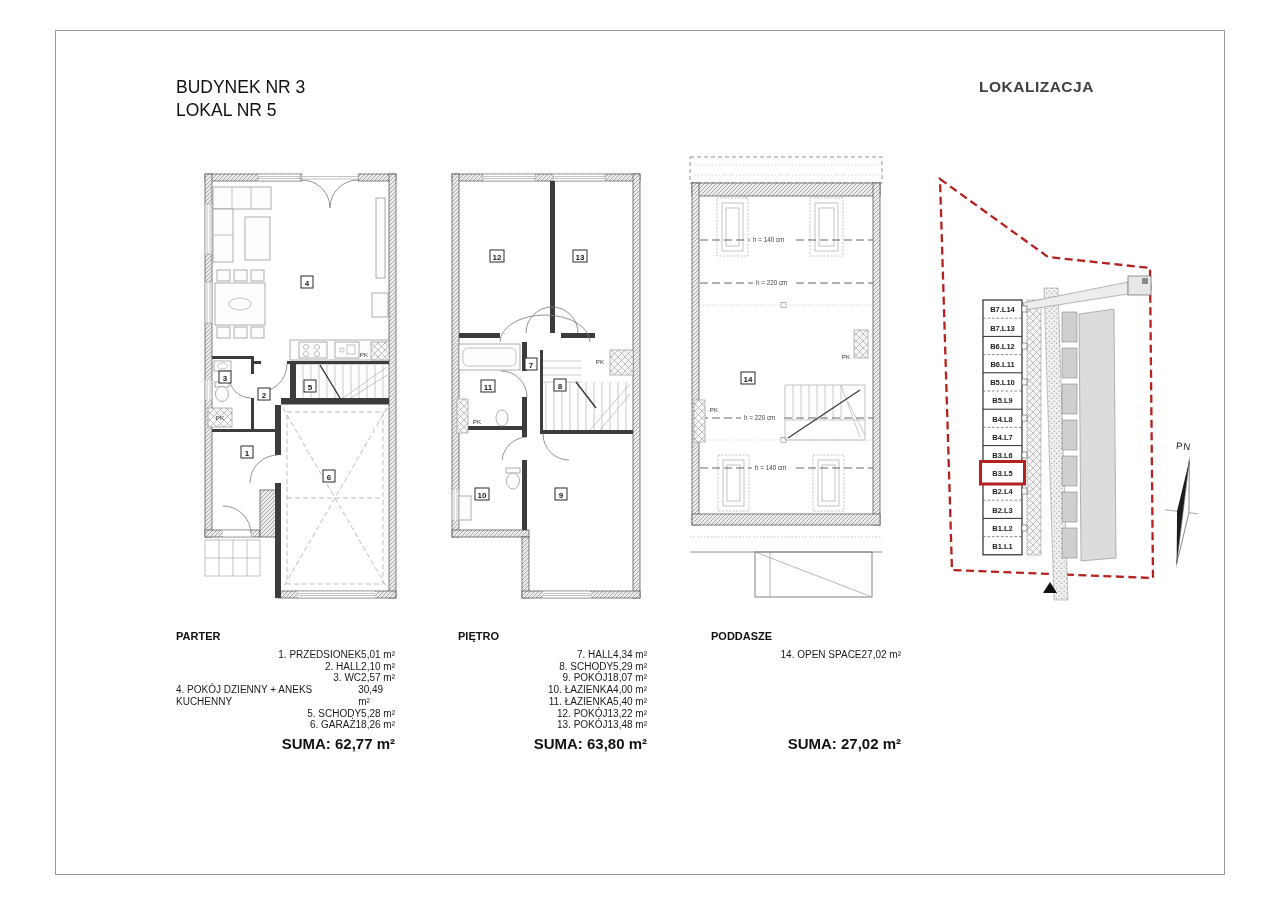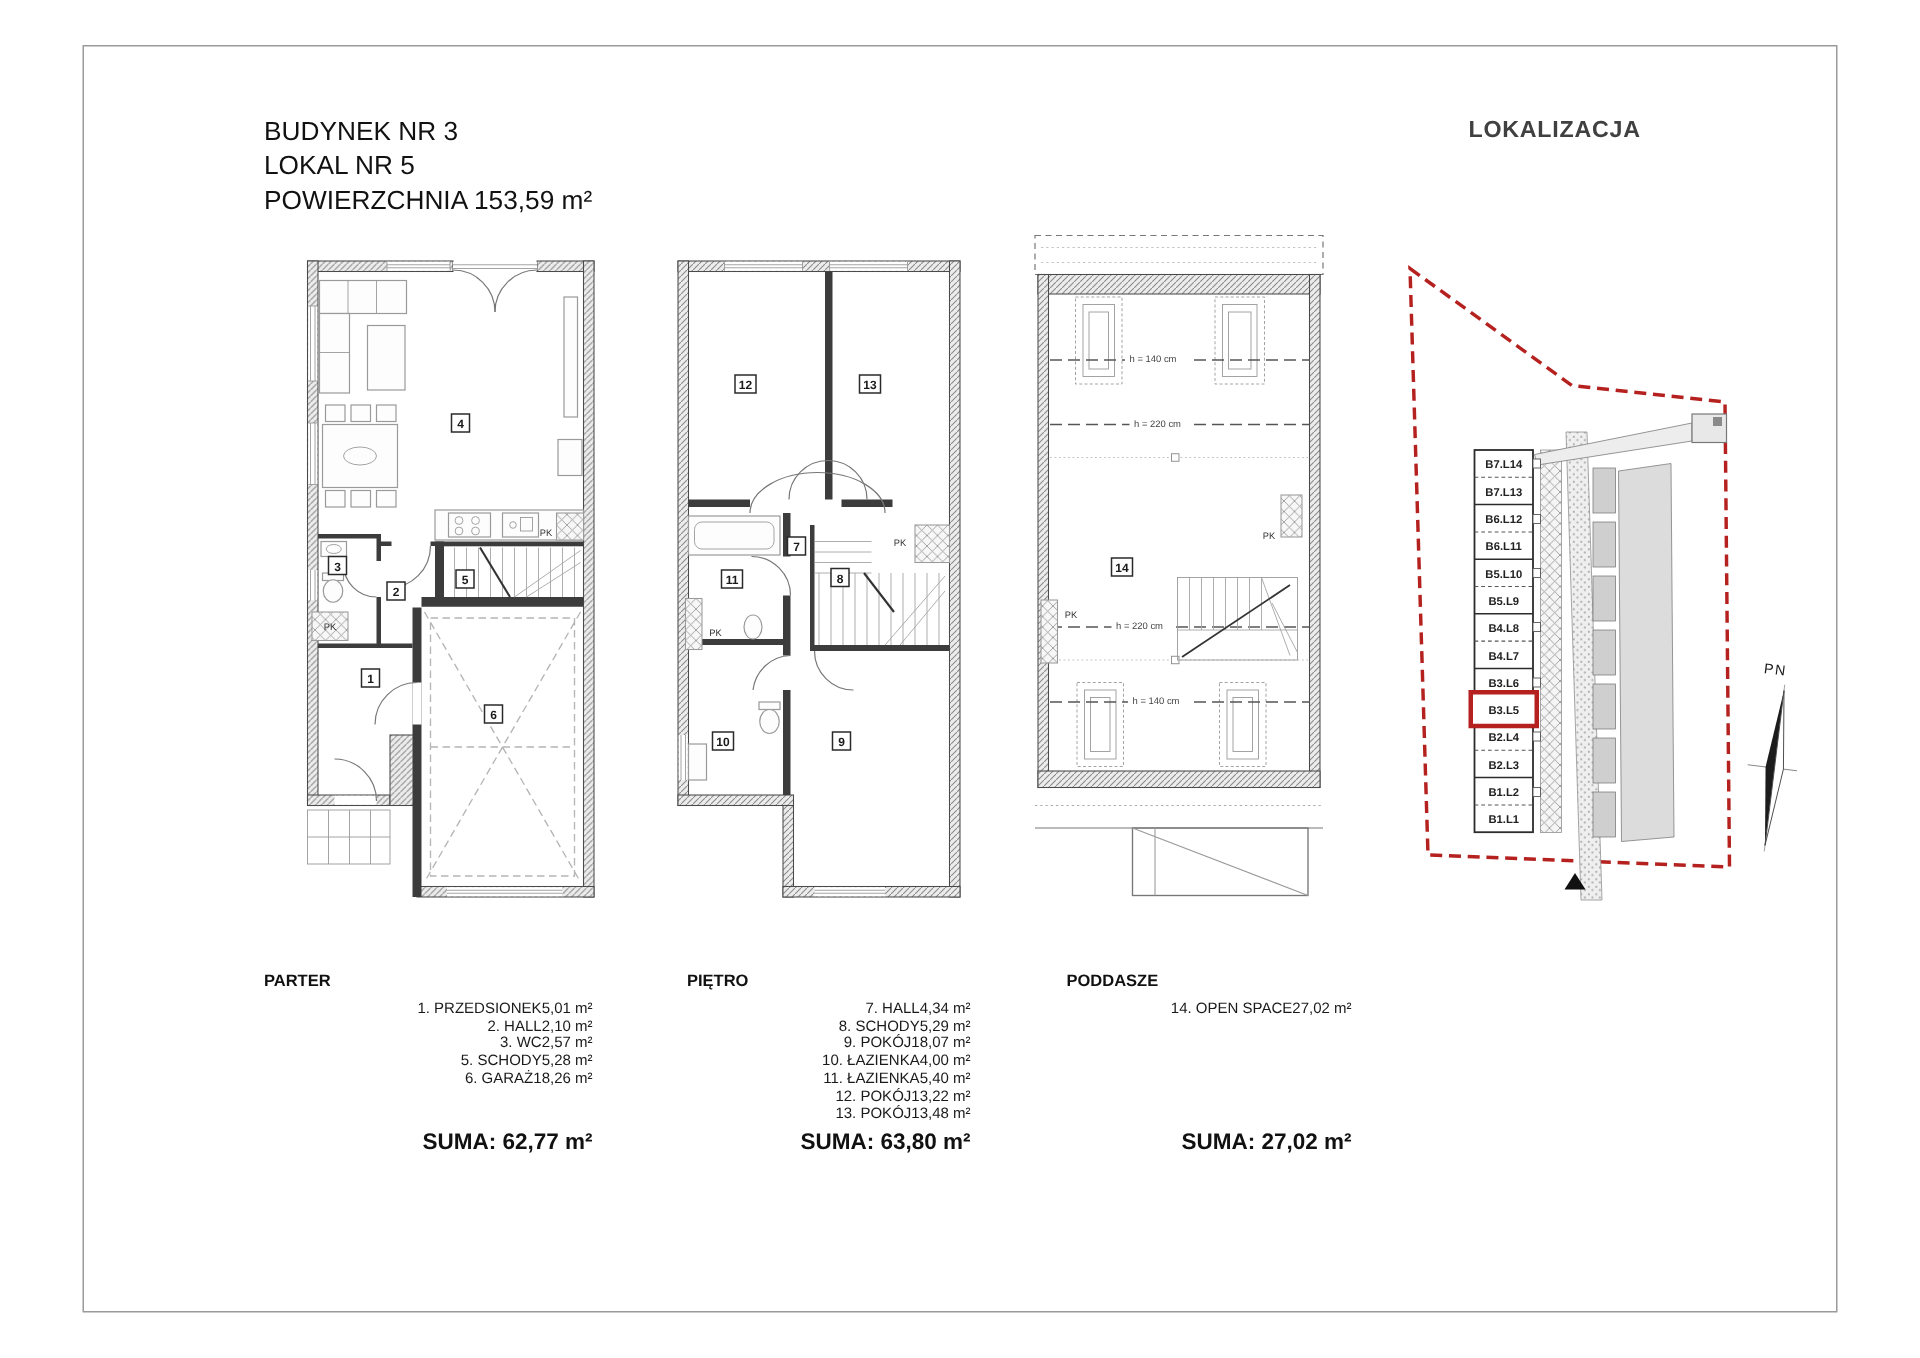--- a/index.html
+++ b/index.html
@@ -3,21 +3,21 @@
 <meta charset="utf-8">
 <style>
   html,body{margin:0;padding:0;background:#fff;}
   body{width:1280px;height:905px;position:relative;overflow:hidden;
        font-family:"Liberation Sans",sans-serif;color:#1a1a1a;}
   .frame{position:absolute;left:55px;top:30px;width:1168px;height:843px;
          border:1px solid #9a9a9a;background:#fff;}
   .abs{position:absolute;}
   .hdr{left:176px;top:76px;font-weight:normal;font-size:17.5px;line-height:23.2px;color:#111;}
   .loktitle{left:979px;top:78px;font-weight:bold;font-size:15.5px;letter-spacing:.5px;color:#404040;}
-  .legend-col{position:absolute;height:122px;margin-top:18px;}
+  .legend-col{position:absolute;height:122px;}
   .lg-title{font-size:11px;font-weight:bold;margin-bottom:7px;color:#111;}
   .lg-row{display:flex;justify-content:flex-end;font-size:10px;line-height:11.7px;}
   .lg-suma{position:absolute;top:105px;right:0;font-weight:bold;font-size:15px;color:#111;}
   svg text{font-family:"Liberation Sans",sans-serif;fill:#1a1a1a;}
   .rlabel rect{fill:#fff;stroke:#2a2a2a;stroke-width:1;}
   .rlabel text{font-size:8px;font-weight:bold;text-anchor:middle;}
   .pk{font-size:6.2px;fill:#333;}
   .hl{font-size:6.3px;fill:#444;}
   .unit{font-size:7.5px;font-weight:bold;text-anchor:middle;fill:#222;}
   .wall{stroke:#4a4a4a;stroke-width:.7;}
@@ -29,21 +29,20 @@
   .dash{stroke:#b5b5b5;stroke-width:.9;fill:none;stroke-dasharray:5 3;}
 </style>
 </head>
 <body>
 
 <div class="frame"></div>
 
 <div class="abs hdr">
   <div>BUDYNEK NR 3</div>
   <div>LOKAL NR 5</div>
-  <div>POWIERZCHNIA 153,59 m²</div>
 </div>
 
 <div class="abs loktitle">LOKALIZACJA</div>
 
 <svg class="abs" style="left:203px;top:168px" width="195" height="435" viewBox="0 0 195 435">
   <defs>
     <pattern id="p1h" width="4" height="4" patternUnits="userSpaceOnUse">
       <rect width="4" height="4" fill="#ececec"></rect>
         <path d="M0 4 L4 0" stroke="#8a8a8a" stroke-width=".7"></path>
     </pattern>
@@ -486,20 +485,24 @@
     </div>
   <div class="lg-row">
       <span>2. HALL</span>
       <span>2,10 m²</span>
     </div>
   <div class="lg-row">
       <span>3. WC</span>
       <span>2,57 m²</span>
     </div>
   <div class="lg-row">
+      <span>4. POKÓJ DZIENNY + ANEKS KUCHENNY</span>
+      <span>30,49 m²</span>
+    </div>
+  <div class="lg-row">
       <span>5. SCHODY</span>
       <span>5,28 m²</span>
     </div>
   <div class="lg-row">
       <span>6. GARAŻ</span>
       <span>18,26 m²</span>
     </div>
   <div class="lg-suma">SUMA: 62,77 m²</div>
 </div>
 

